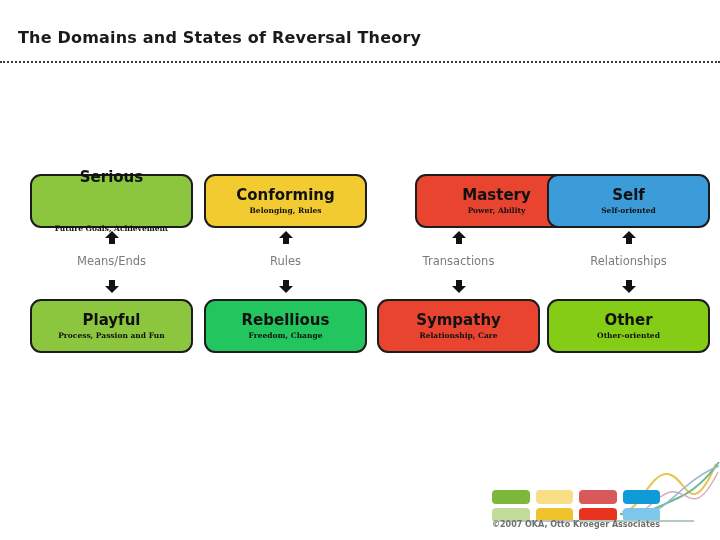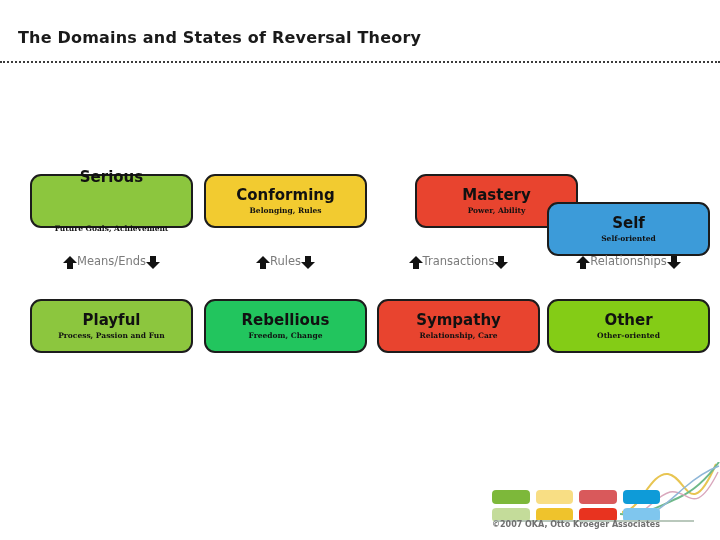--- a/index.html
+++ b/index.html
@@ -80,22 +80,23 @@
     line-height: 1;
   }
 
   
   .domain-group {
     position: absolute;
     top: 231px;
     width: 163px;
     height: 62px;
     display: flex;
+    flex-direction: column;
     align-items: center;
-    justify-content: center;
+    justify-content: space-between;
   }
   .domain-label {
     font-size: 11.5px;
     color: #7b7b7b;
     font-weight: normal;
     text-align: center;
     white-space: nowrap;
     line-height: 1;
   }
   .arrow {
@@ -217,21 +218,21 @@
   <div class="domain-group col-2">
     <div class="arrow arrow-up"></div>
     <div class="domain-label">Transactions</div>
     <div class="arrow arrow-down"></div>
   </div>
   <div class="state-box bottom col-2" style="background-color: rgb(232, 68, 47);">
     <div class="state-name">Sympathy</div>
     <div class="state-sub">Relationship, Care</div>
   </div>
 
-  <div class="state-box top col-3" style="background-color: rgb(60, 155, 217); margin-top: 28px;">
+  <div class="state-box top col-3" style="background-color: rgb(60, 155, 217);">
     <div class="state-name">Self</div>
     <div class="state-sub">Self-oriented</div>
   </div>
   <div class="domain-group col-3">
     <div class="arrow arrow-up"></div>
     <div class="domain-label">Relationships</div>
     <div class="arrow arrow-down"></div>
   </div>
   <div class="state-box bottom col-3" style="background-color: #84cc16;">
     <div class="state-name">Other</div>

